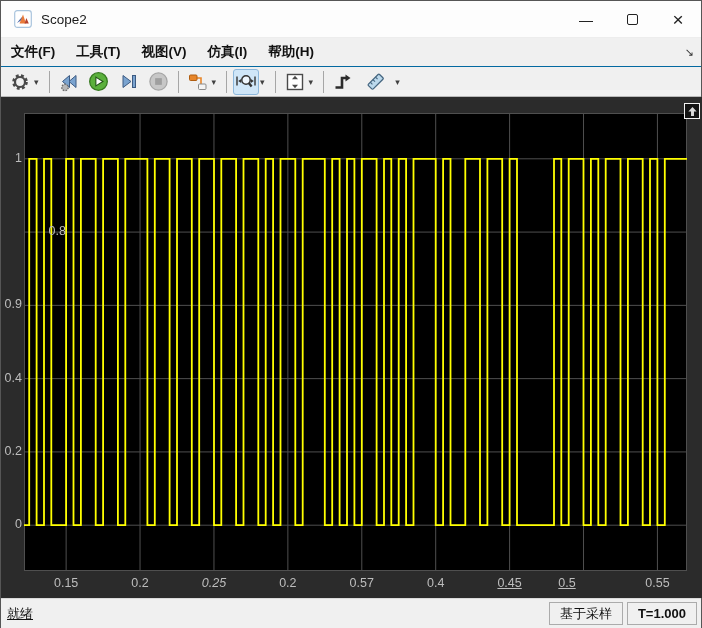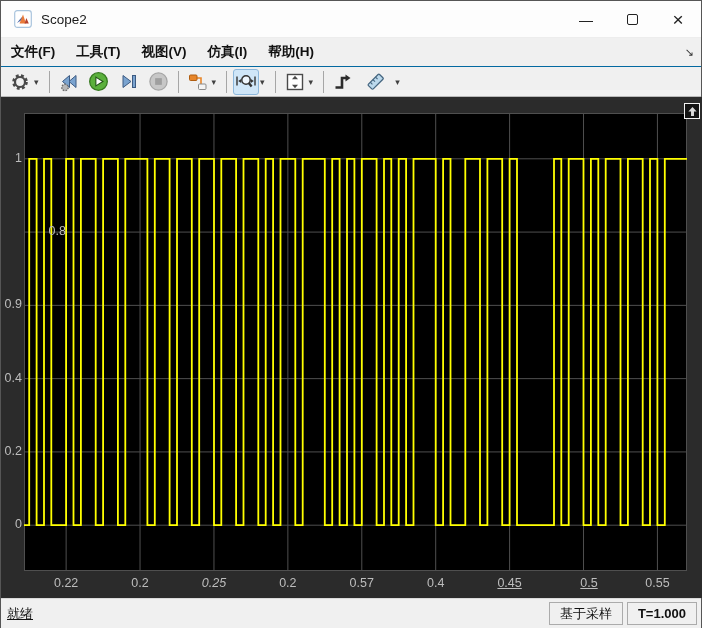--- a/index.html
+++ b/index.html
@@ -196,28 +196,28 @@
     </div>
     <div id="y-ticks">
         <div class="tick-label y-tick" style="top: 53.8px;">1</div>
         <div class="tick-label y-tick" style="top: 127.08px; margin-left: 44px;">0.8</div>
         <div class="tick-label y-tick" style="top: 200.36px;">0.9</div>
         <div class="tick-label y-tick" style="top: 273.64px;">0.4</div>
         <div class="tick-label y-tick" style="top: 346.92px;">0.2</div>
         <div class="tick-label y-tick" style="top: 420.2px;">0</div>
       </div>
     <div id="x-ticks">
-        <div class="tick-label x-tick" style="left: 65.1304px;">0.22</div>
+        <div class="tick-label x-tick" style="left: 65.1304px;">0.15</div>
         <div class="tick-label x-tick" style="left: 139.043px;">0.2</div>
         <div class="tick-label x-tick" style="left: 212.957px; font-style: italic;">0.25</div>
         <div class="tick-label x-tick" style="left: 286.87px;">0.2</div>
         <div class="tick-label x-tick" style="left: 360.783px;">0.57</div>
         <div class="tick-label x-tick" style="left: 434.696px;">0.4</div>
         <div class="tick-label x-tick" style="left: 508.609px; text-decoration: underline;">0.45</div>
-        <div class="tick-label x-tick" style="left: 588px; text-decoration: underline;">0.5</div>
+        <div class="tick-label x-tick" style="left: 566px; text-decoration: underline;">0.5</div>
         <div class="tick-label x-tick" style="left: 656.435px;">0.55</div>
       </div>
     <div class="expand-btn">
       <svg width="11" height="11" viewBox="0 0 12 12">
         <path d="M6 1 L10.5 6 H7.6 V11 H4.4 V6 H1.5 Z" fill="#dcdcdc"></path>
       </svg>
     </div>
   </div>
 
   <div class="statusbar">

